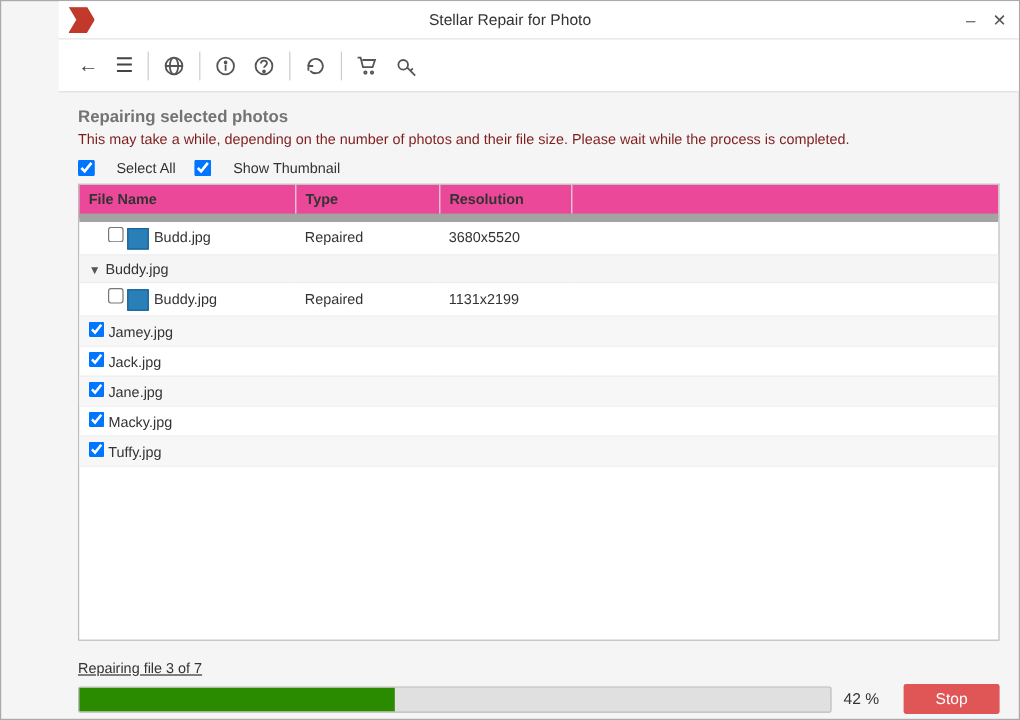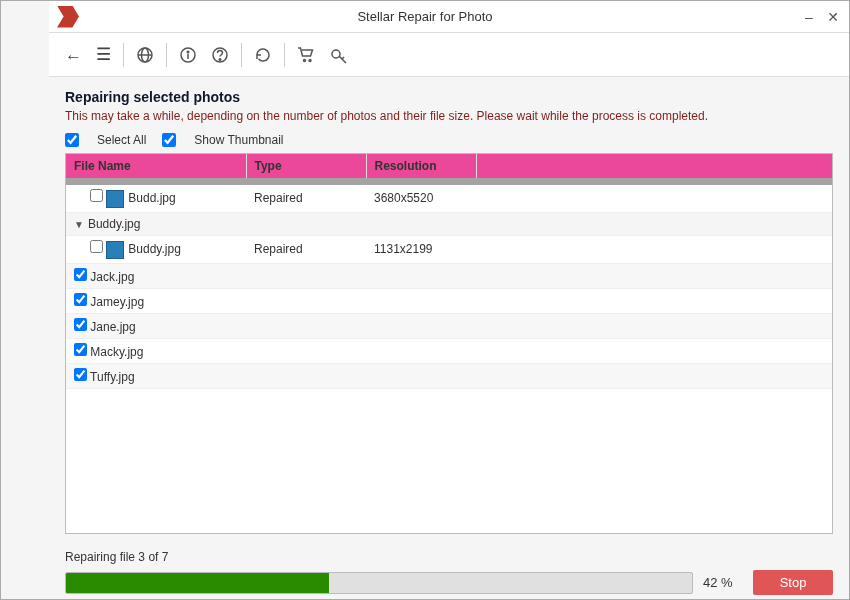--- a/index.html
+++ b/index.html
@@ -100,21 +100,21 @@
     .content {
       flex: 1;
       display: flex;
       flex-direction: column;
       padding: 12px 16px 8px 16px;
       overflow: hidden;
     }
     .heading {
       font-size: 14px;
       font-weight: bold;
-      color: #0f172a;
+      color: #737373;
       margin-bottom: 4px;
     }
     .subtext {
       font-size: 12px;
       color: #7f1d1d;
       margin-bottom: 10px;
     }
     .toolbar-row {
       display: flex;
       align-items: center;
@@ -194,20 +194,21 @@
     .status-bar {
       flex-shrink: 0;
       padding: 8px 16px 4px 16px;
       display: flex;
       flex-direction: column;
       gap: 6px;
     }
     .status-text {
       font-size: 12px;
       color: #333;
+      text-decoration: underline;
     }
     .progress-row {
       display: flex;
       align-items: center;
       gap: 10px;
     }
     .progress-bar-container {
       flex: 1;
       height: 22px;
       background: #e0e0e0;
@@ -354,30 +355,30 @@
               <input type="checkbox" class="row-checkbox" style="">
               <span class="file-thumb"></span>Buddy.jpg
             </td>
             <td>Repaired</td>
             <td>1131x2199</td>
             <td></td>
           </tr>
 
           <tr>
             <td>
+              <input type="checkbox" class="row-checkbox" checked="" style=""> Jamey.jpg
+            </td>
+            <td></td>
+            <td></td>
+            <td></td>
+          </tr>
+
+          <tr>
+            <td>
               <input type="checkbox" class="row-checkbox" checked="" style=""> Jack.jpg
-            </td>
-            <td></td>
-            <td></td>
-            <td></td>
-          </tr>
-
-          <tr>
-            <td>
-              <input type="checkbox" class="row-checkbox" checked="" style=""> Jamey.jpg
             </td>
             <td></td>
             <td></td>
             <td></td>
           </tr>
 
           <tr>
             <td>
               <input type="checkbox" class="row-checkbox" checked="" style=""> Jane.jpg
             </td>

